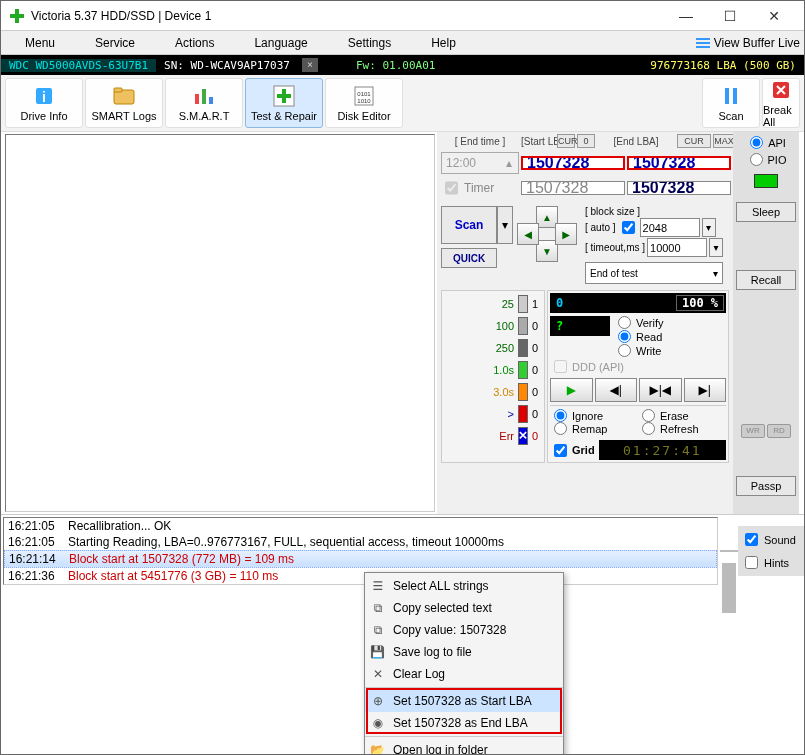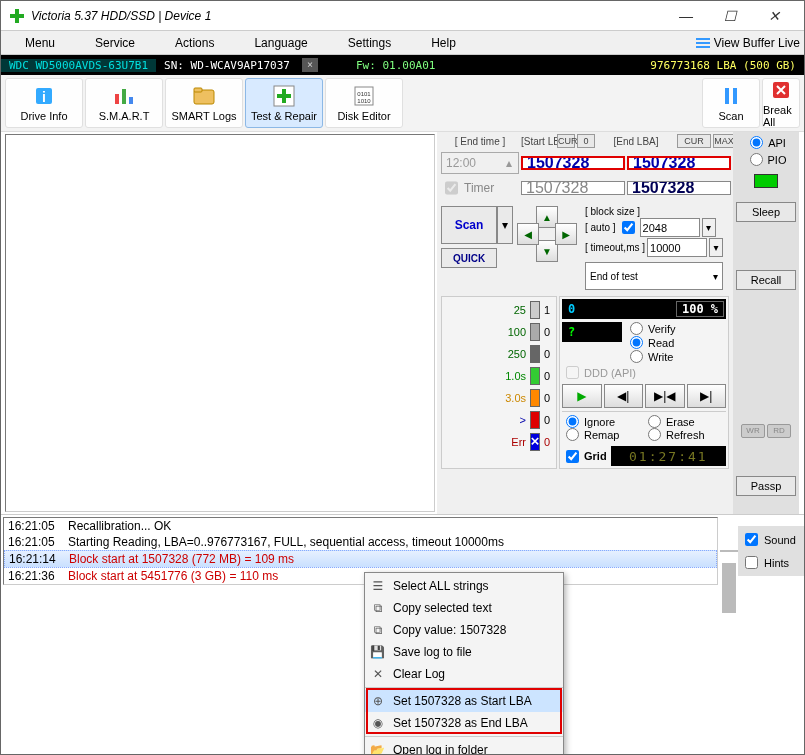--- a/index.html
+++ b/index.html
@@ -9,21 +9,21 @@
     font-size: 12px;
     background: #fff;
     width: 805px;
     height: 755px;
     overflow: hidden;
     border: 1px solid #666;
     position: relative;
   }
   .titlebar {
     display: flex; align-items: center; height: 30px;
-    padding: 0 8px; border-bottom: 1px solid #ccc; background: #fff; font-style: italic;
+    padding: 0 8px; border-bottom: 1px solid #ccc; background: #fff;
   }
   .titlebar .app-icon { width: 16px; height: 16px; margin-right: 6px; }
   .titlebar .spacer { flex: 1; }
   .titlebar .win-btn { width: 44px; height: 28px; text-align: center; line-height: 28px; font-size: 14px; color: #333; }
   .menubar {
     display: flex; align-items: center; height: 24px; background: #f0f0f0;
     border-bottom: 1px solid #ccc; padding: 0 4px;
   }
   .menubar .menu-item { padding: 0 20px; line-height: 24px; }
   .menubar .right-item { margin-left: auto; display: flex; align-items: center; }
@@ -69,23 +69,23 @@
   .nav-pad { position: relative; width: 60px; height: 56px; }
   .nav-pad .arrow { position: absolute; width: 22px; height: 22px; border: 1px solid #888; background: linear-gradient(#fff,#ddd); display:flex; align-items:center; justify-content:center; font-size:10px; color:#060; }
   .nav-pad .up { top: 0; left: 19px; }
   .nav-pad .down { bottom: 0; left: 19px; }
   .nav-pad .left { top: 17px; left: 0; }
   .nav-pad .right { top: 17px; right: 0; }
   .block-panel { display: flex; flex-direction: column; font-size: 10px; margin-left: 4px; gap: 1px; }
   .block-panel .row { display: flex; align-items: center; gap: 2px; }
   .num-input { width: 60px; height: 19px; border: 1px solid #888; font-size: 11px; padding: 0 2px; }
   .quick-btn { width: 56px; height: 20px; border: 1px solid #888; background: #eaeaea; color: #000088; font-weight: bold; font-size: 10px; display:flex;align-items:center;justify-content:center; }
-  .end-select { flex:1; height: 28px; border:1px solid #888; background:#fff; padding:0 4px; display:flex; align-items:center; }
+  .end-select { flex:1; height: 22px; border:1px solid #888; background:#fff; padding:0 4px; display:flex; align-items:center; }
   .stats-row { display:flex; margin-top:4px; gap:2px;}
-  .stats-col { width: 116px; display:flex; flex-direction:column; gap:4px; padding:4px 2px; border:1px solid #ccc; background:#f4f4f4; font-size:11px; }
+  .stats-col { width: 104px; display:flex; flex-direction:column; gap:4px; padding:4px 2px; border:1px solid #ccc; background:#f4f4f4; font-size:11px; }
   .stat-item { display:flex; align-items:center; justify-content:flex-end; gap:4px; }
   .stat-item .lbl { color:#006600; width:30px; text-align:right; }
   .stat-item .orange { color:#cc8800; }
   .stat-item .green { color:#008800; }
   .stat-item .errlbl { color:#aa0000; }
   .stat-bar { width:10px; height:18px; border:1px solid #666; }
   .stat-val { width:10px; color:#000; }
   .control-col { flex:1; display:flex; flex-direction:column; gap:3px; padding:2px; border:1px solid #ccc; background:#f4f4f4; }
   .black-bar { height:20px; background:#000; color:#0cf; font-family:monospace; font-weight:bold; display:flex; align-items:center; padding:0 6px; font-size:12px; position:relative; }
   .pct-box { position:absolute; right:2px; top:2px; bottom:2px; width:48px; background:#000; color:#fff; display:flex; align-items:center; justify-content:center; border:1px solid #666; }
@@ -175,35 +175,35 @@
         <svg viewBox="0 0 24 24">
           <rect x="4" y="4" width="16" height="16" rx="2" fill="#3af"></rect>
           <text x="12" y="18" text-anchor="middle" font-size="14" fill="#fff" font-weight="bold">i</text>
         </svg>
       </span>
     <span>Drive Info</span>
   </div>
   <div class="tool-btn">
     <span class="tool-icon">
         <svg viewBox="0 0 24 24">
+          <rect x="2" y="6" width="20" height="14" rx="2" fill="#eec060" stroke="#b80"></rect>
+          <rect x="2" y="4" width="8" height="4" rx="1" fill="#eec060" stroke="#b80"></rect>
+        </svg>
+      </span>
+    <span>SMART Logs</span>
+  </div>
+  <div class="tool-btn">
+    <span class="tool-icon">
+        <svg viewBox="0 0 24 24">
           <rect x="3" y="10" width="4" height="10" fill="#e44"></rect>
           <rect x="10" y="5" width="4" height="15" fill="#4a4"></rect>
           <rect x="17" y="13" width="4" height="7" fill="#48e"></rect>
         </svg>
       </span>
     <span>S.M.A.R.T</span>
-  </div>
-  <div class="tool-btn">
-    <span class="tool-icon">
-        <svg viewBox="0 0 24 24">
-          <rect x="2" y="6" width="20" height="14" rx="2" fill="#eec060" stroke="#b80"></rect>
-          <rect x="2" y="4" width="8" height="4" rx="1" fill="#eec060" stroke="#b80"></rect>
-        </svg>
-      </span>
-    <span>SMART Logs</span>
   </div>
   <div class="tool-btn active">
     <span class="tool-icon">
         <svg viewBox="0 0 24 24">
           <rect x="2" y="2" width="20" height="20" fill="#fff" stroke="#888"></rect>
           <rect x="10" y="5" width="4" height="14" fill="#2a2"></rect>
           <rect x="5" y="10" width="14" height="4" fill="#2a2"></rect>
         </svg>
       </span>
     <span>Test &amp; Repair</span>

